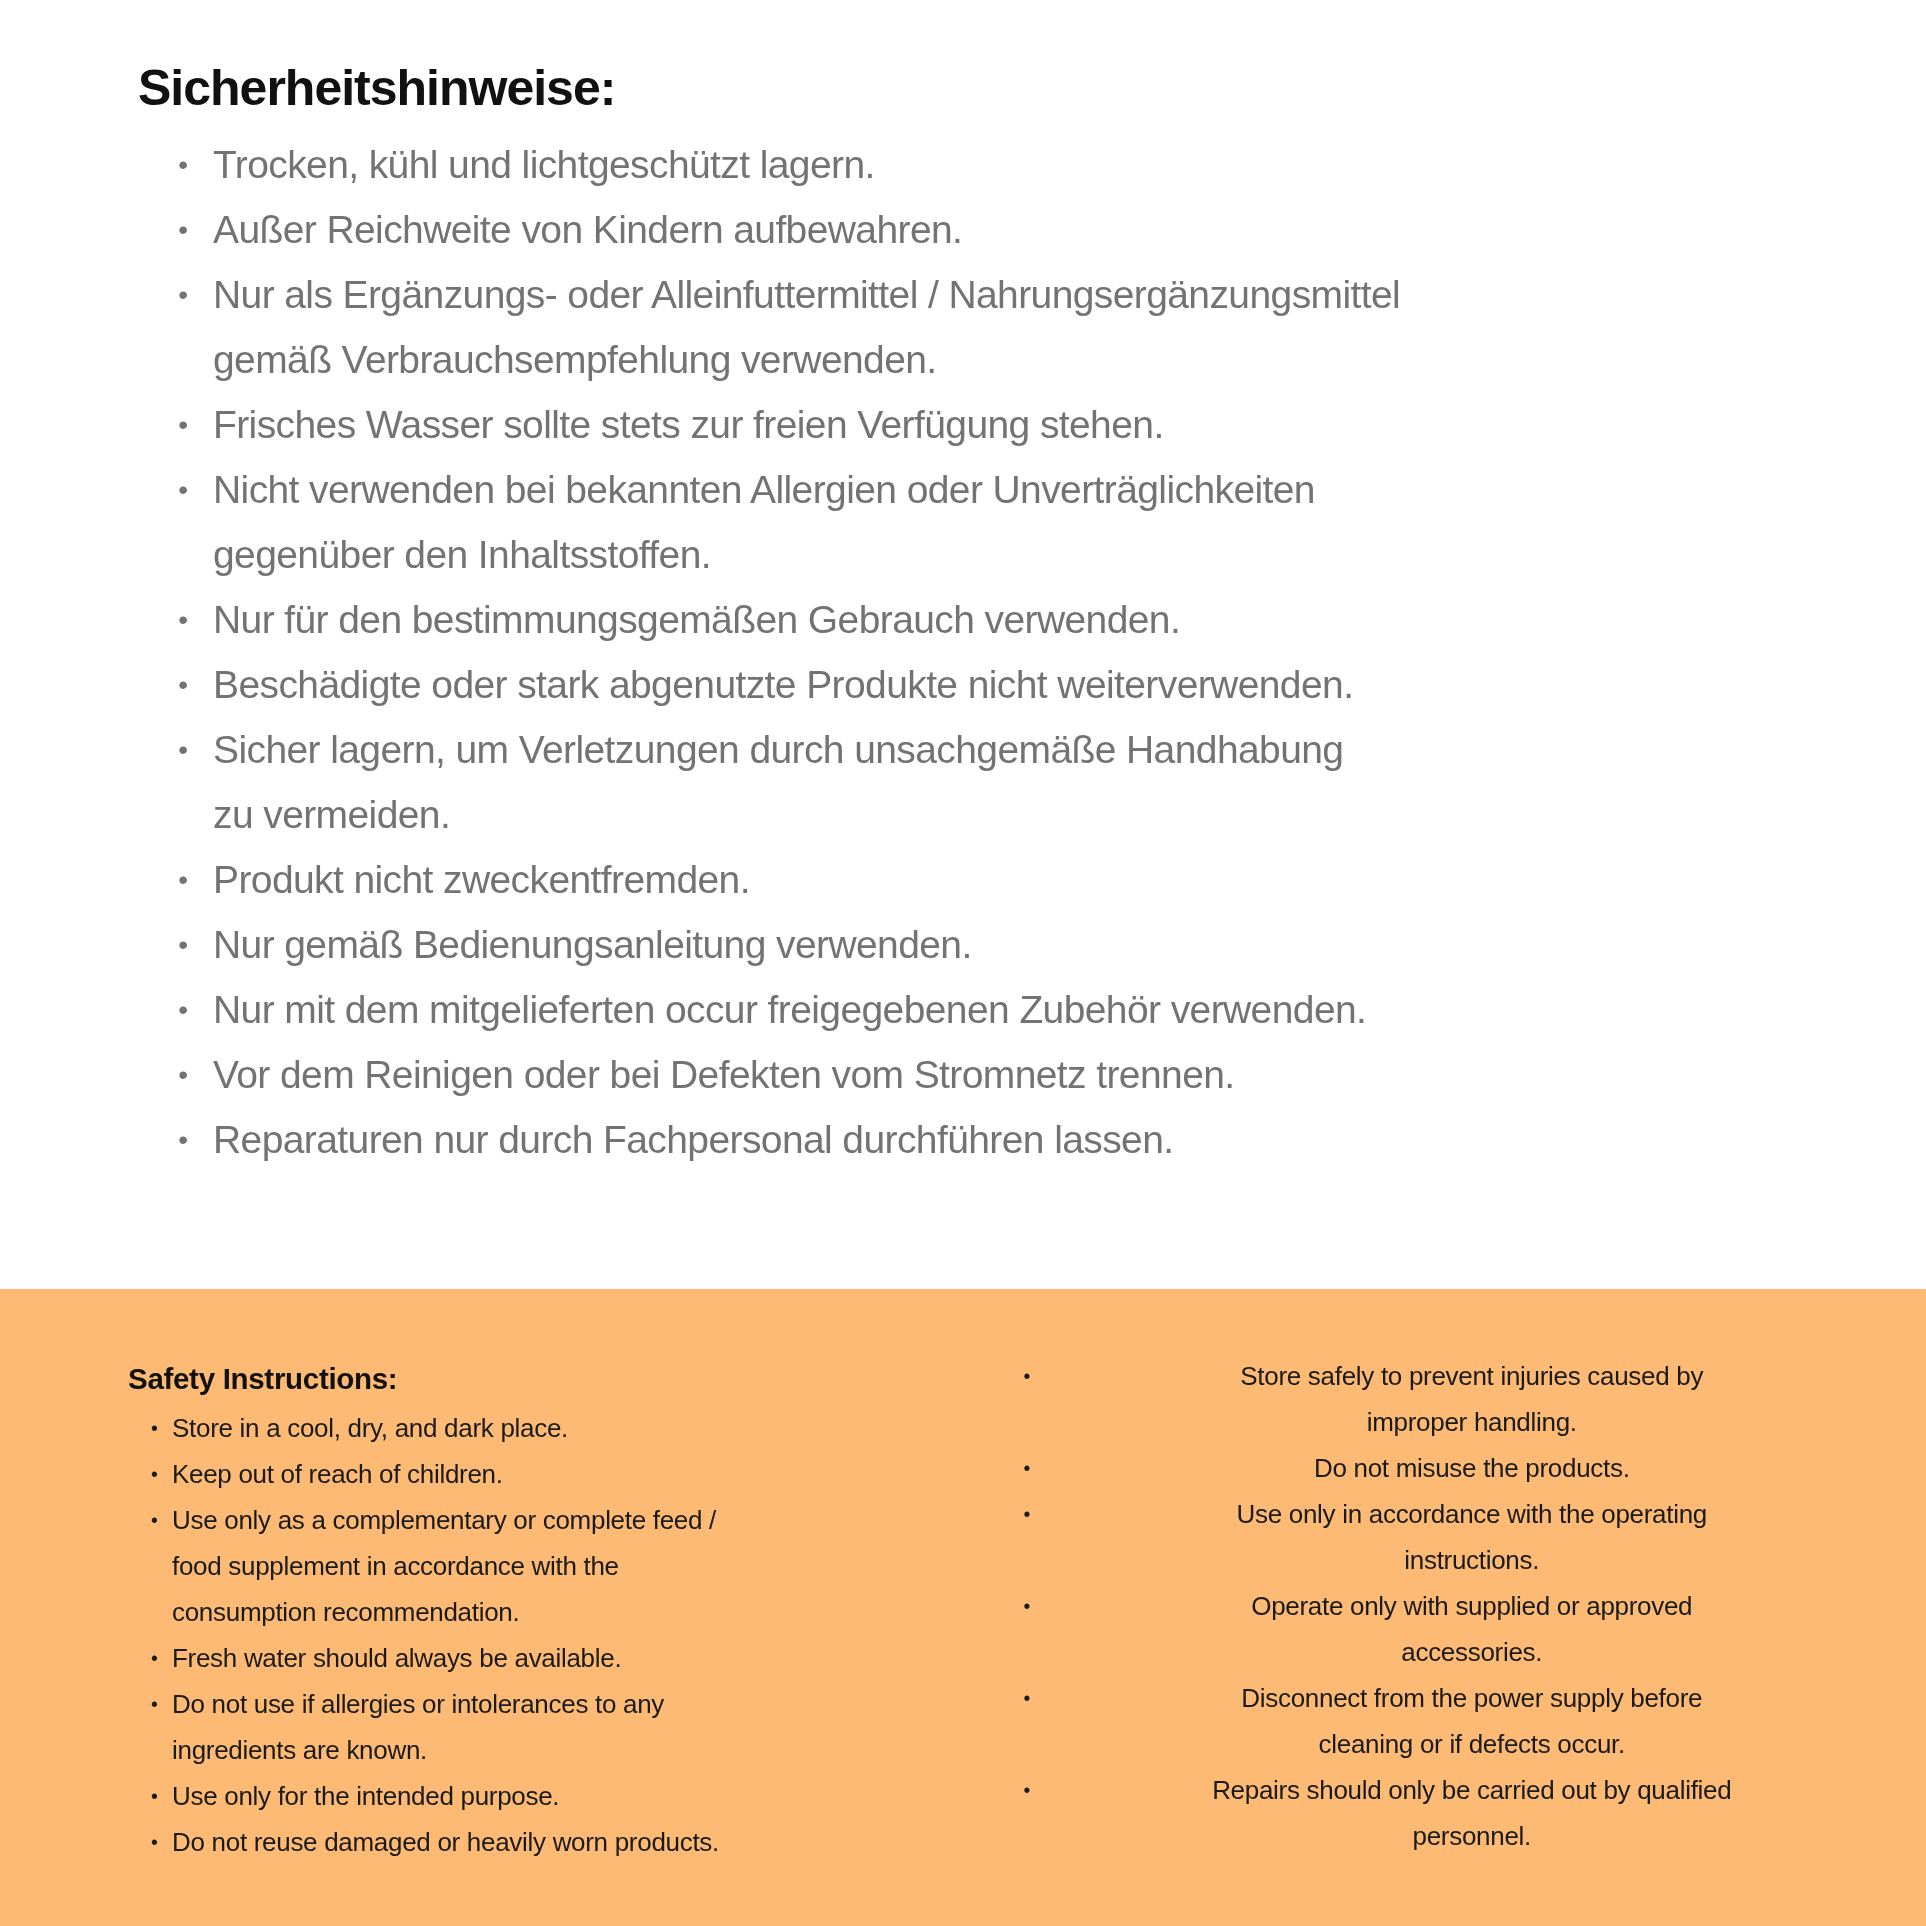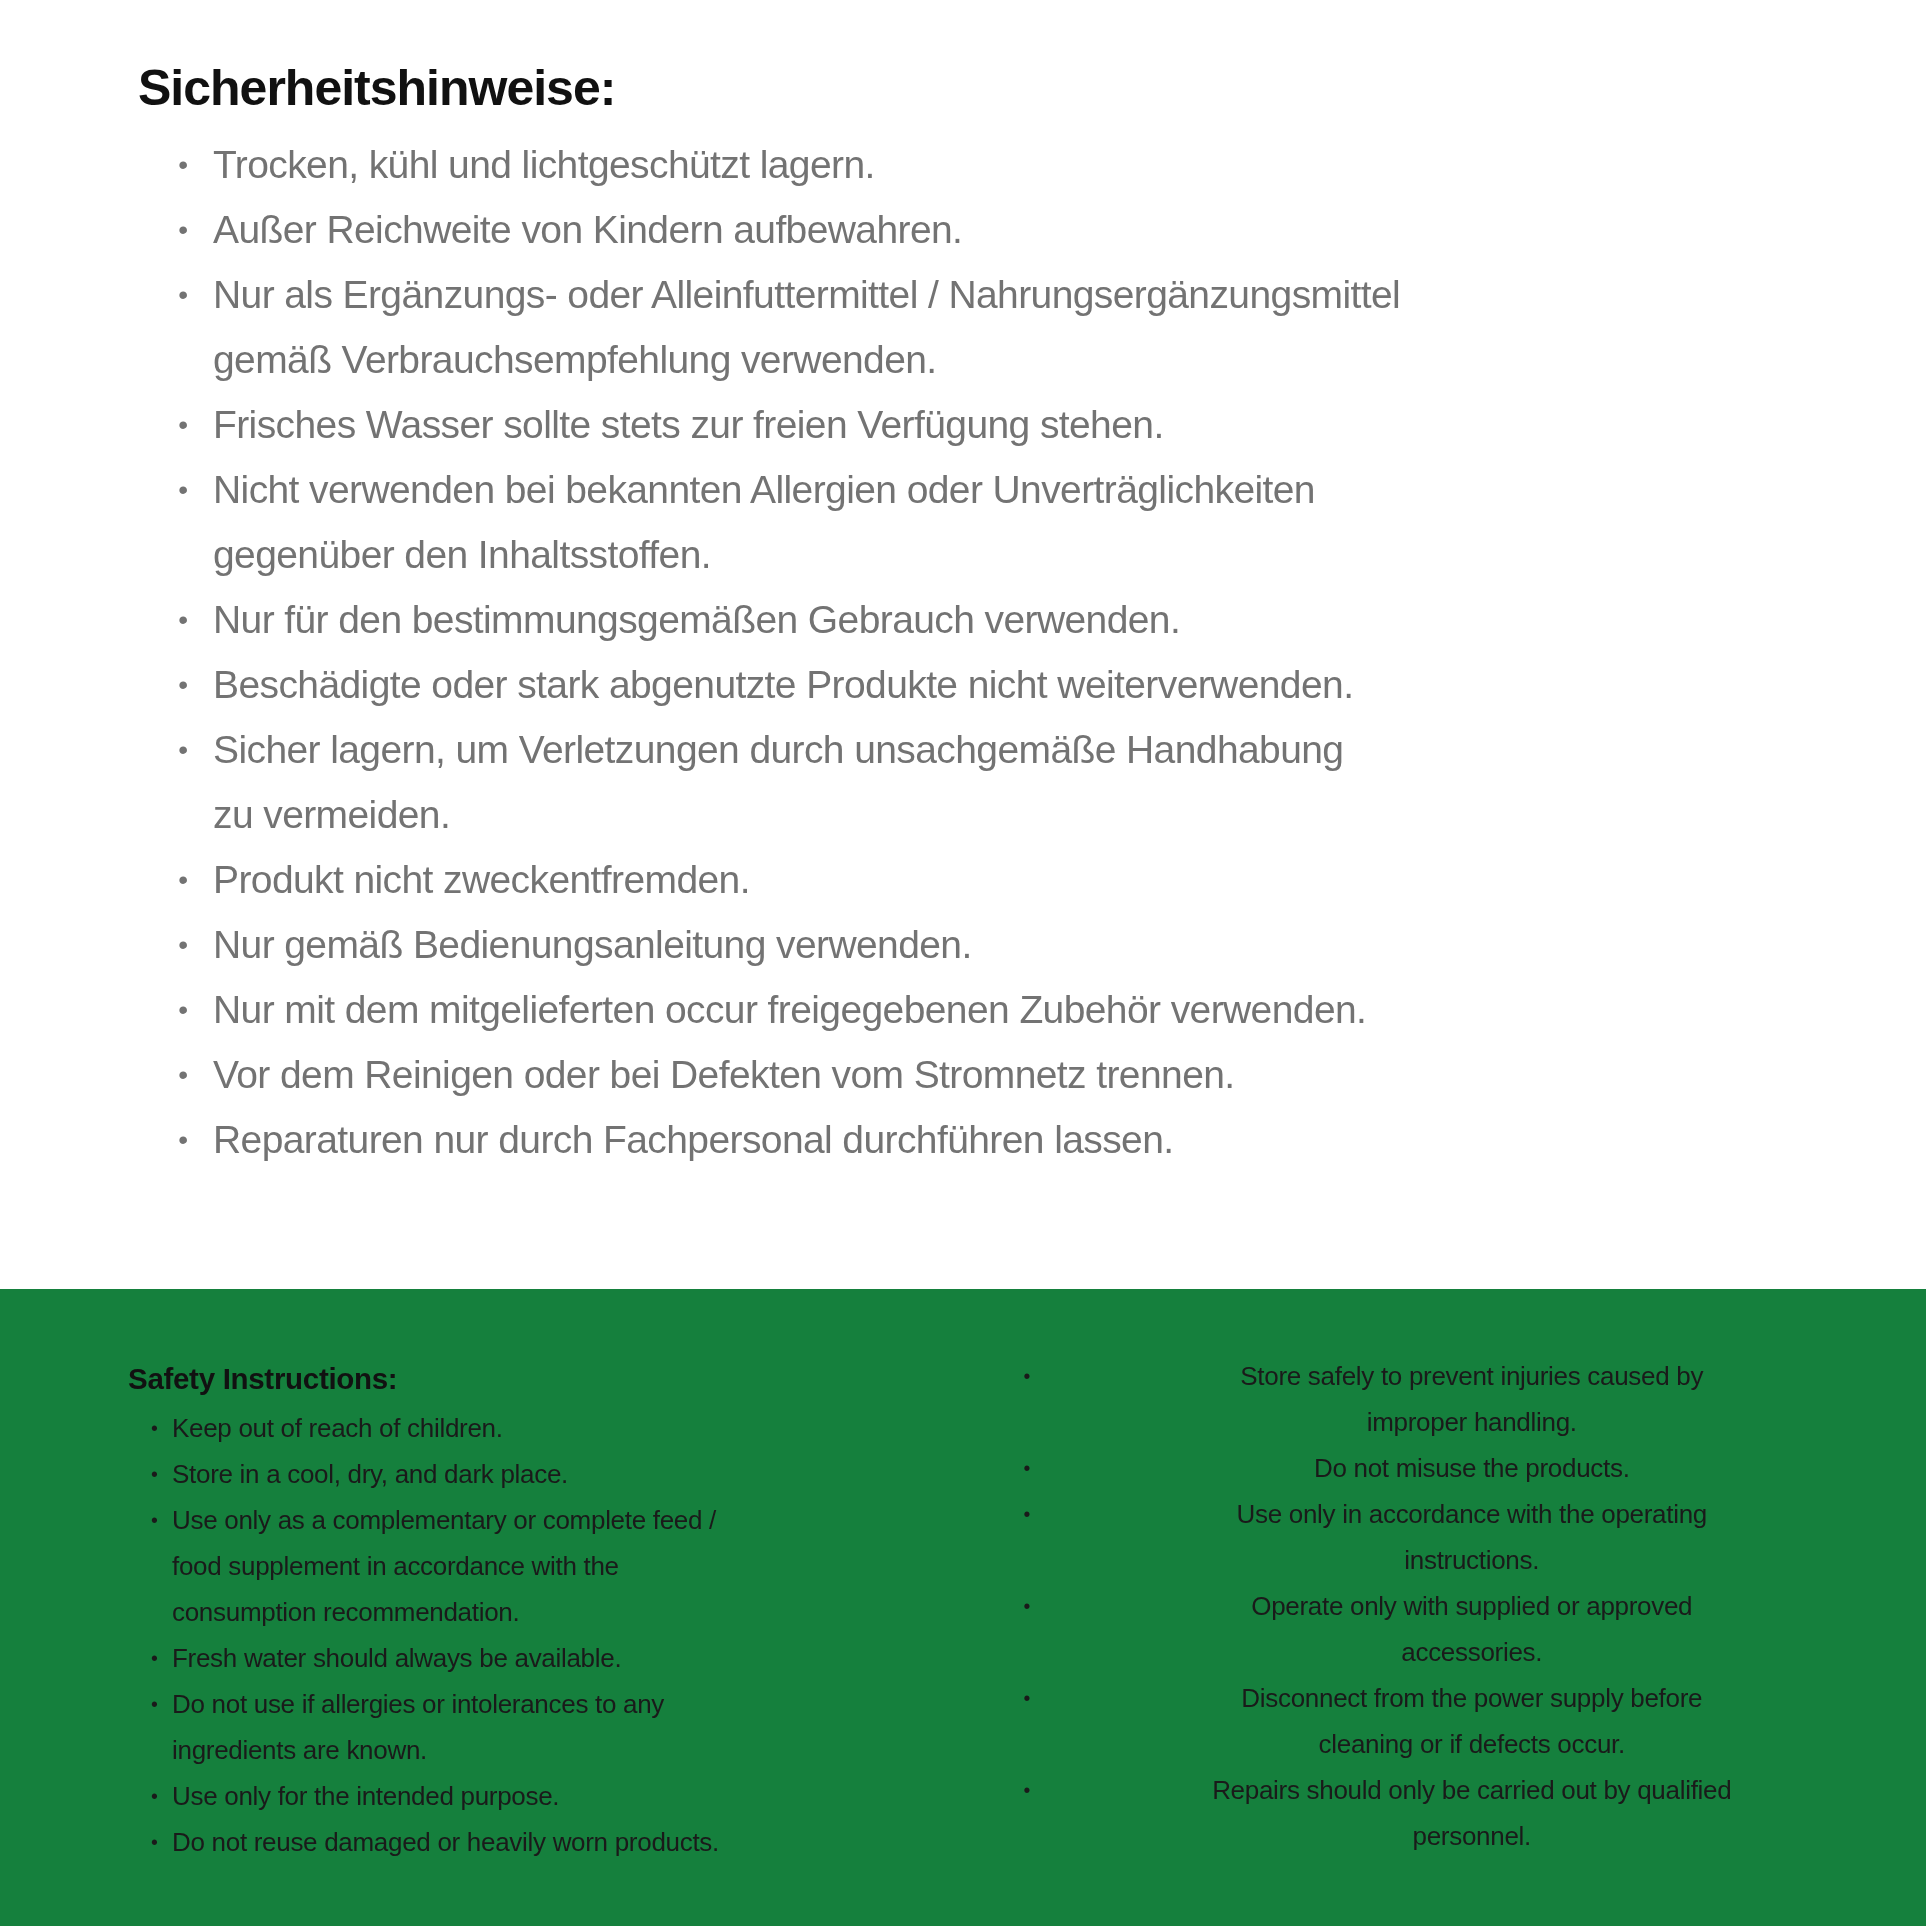--- a/index.html
+++ b/index.html
@@ -47,21 +47,21 @@
     position: absolute;
     left: 1.3px;
     top: 0;
     font-size: 0.72em;
     line-height: 65px;
   }
   
   .en-section {
     width: 1926px;
     height: 638px;
-    background: #15803d;
+    background: #fdba74;
     padding: 72px 32px 0 128px;
     display: flex;
     align-items: flex-start;
   }
   .en-col-left {
     width: 873px;
     flex: 0 0 auto;
   }
   .en-col-right {
     flex: 1 1 auto;
@@ -124,22 +124,22 @@
     <li>Nur mit dem mitgelieferten occur freigegebenen Zubehör verwenden.</li>
     <li>Vor dem Reinigen oder bei Defekten vom Stromnetz trennen.</li>
     <li>Reparaturen nur durch Fachpersonal durchführen lassen.</li>
   </ul>
 </div>
 
 <div class="en-section">
   <div class="en-col-left">
     <h2 class="en-heading">Safety Instructions:</h2>
     <ul class="en-list">
+      <li>Store in a cool, dry, and dark place.</li>
       <li>Keep out of reach of children.</li>
-      <li>Store in a cool, dry, and dark place.</li>
       <li>Use only as a complementary or complete feed /
 food supplement in accordance with the
 consumption recommendation.</li>
       <li>Fresh water should always be available.</li>
       <li>Do not use if allergies or intolerances to any
 ingredients are known.</li>
       <li>Use only for the intended purpose.</li>
       <li>Do not reuse damaged or heavily worn products.</li>
     </ul>
   </div>

